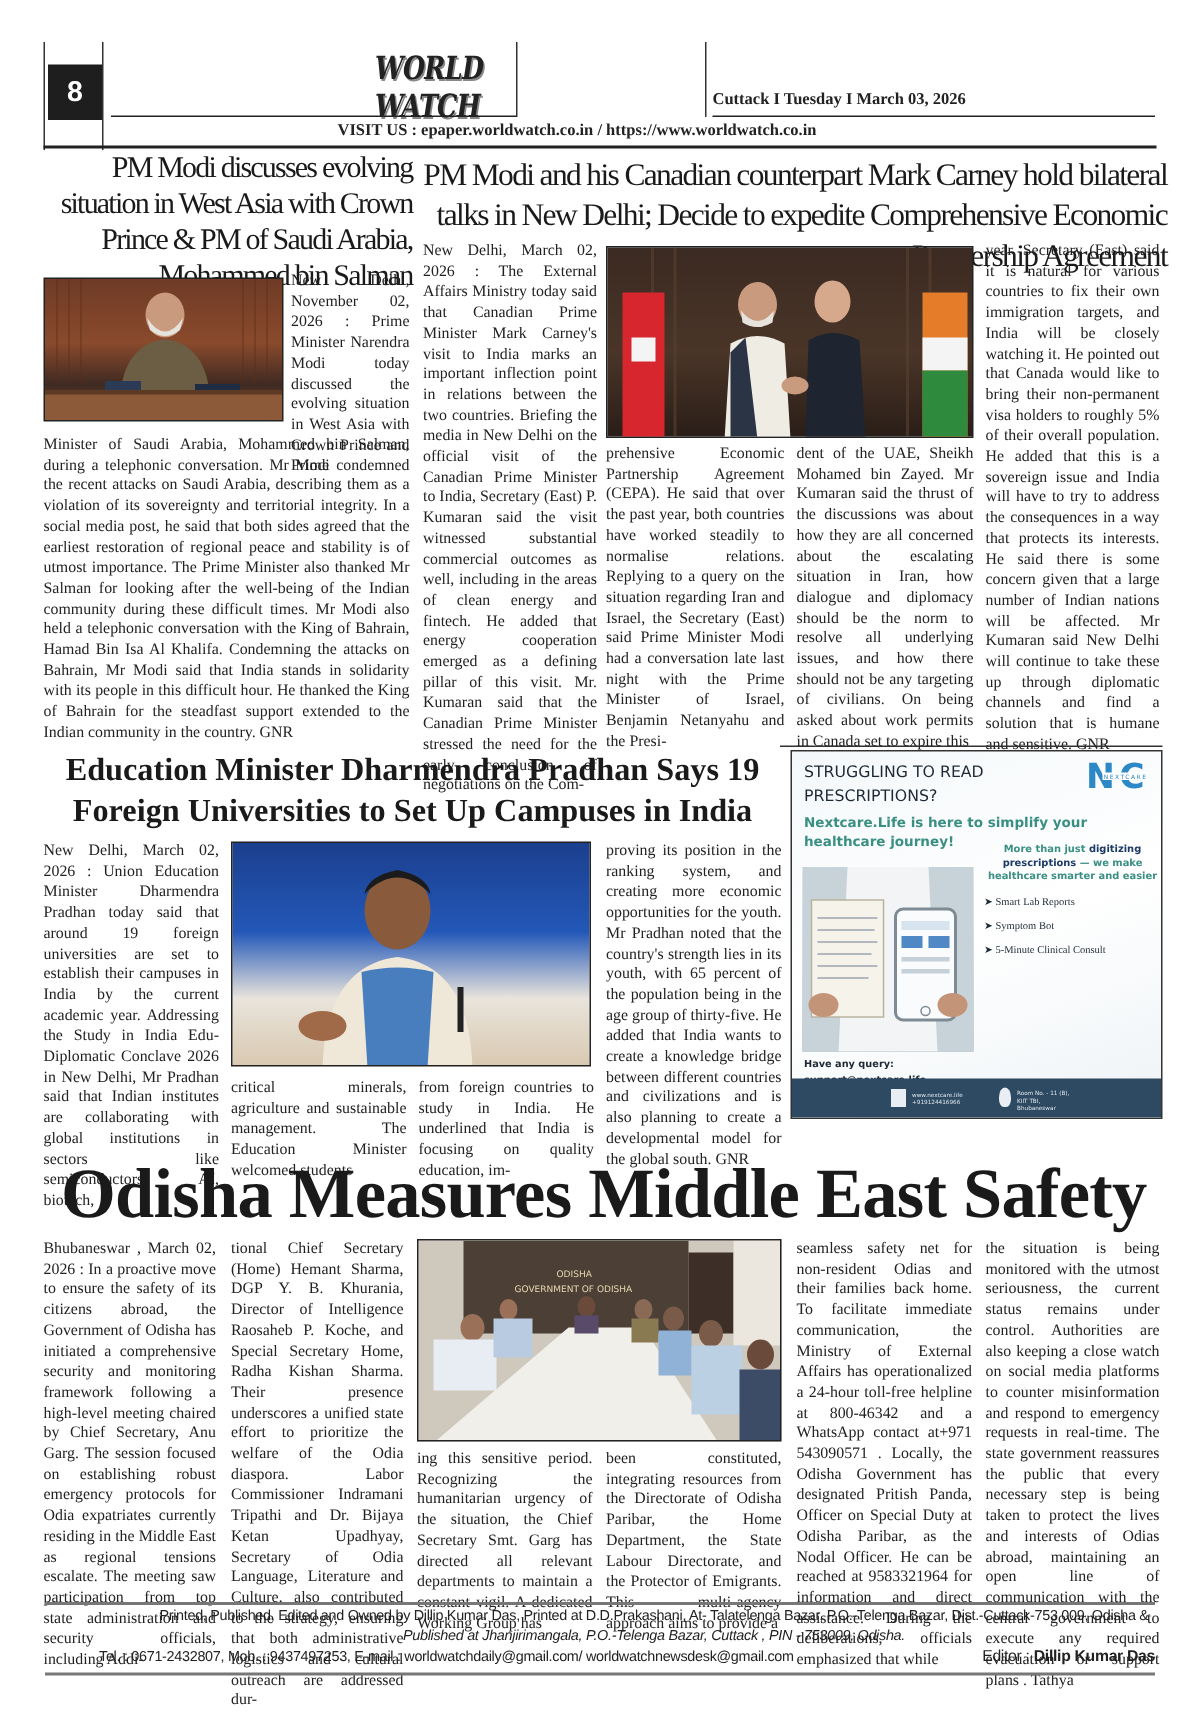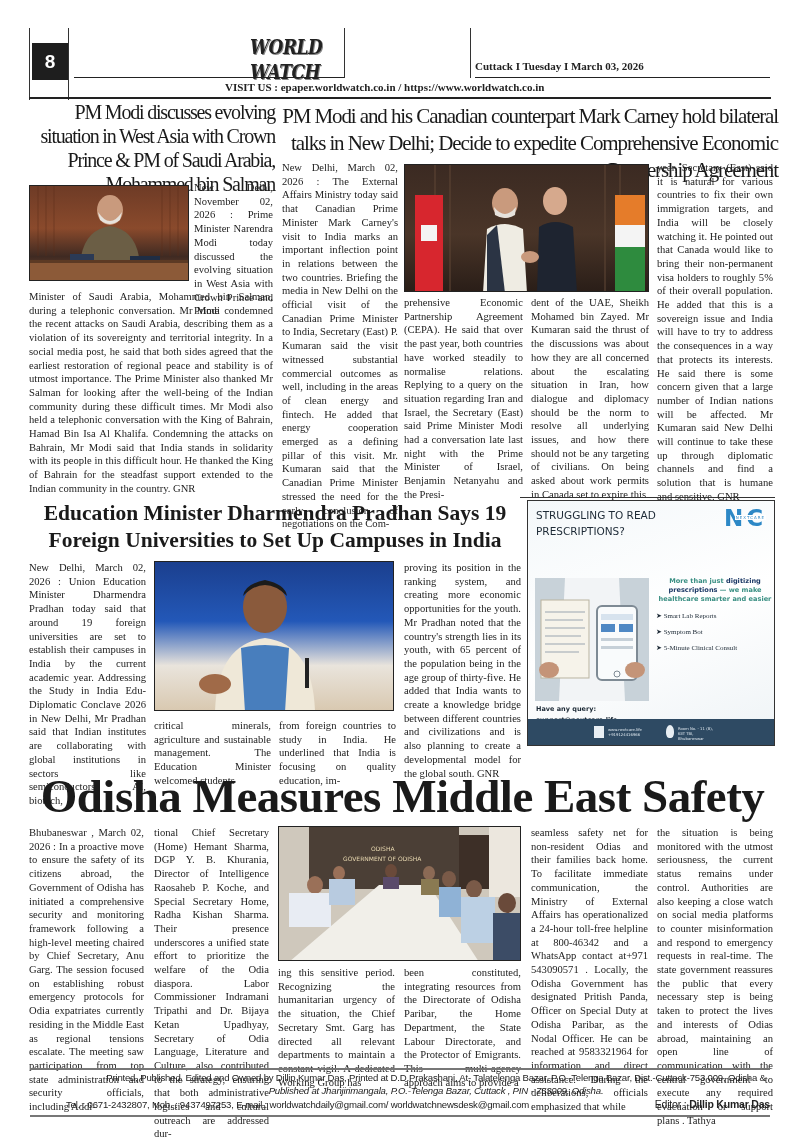--- a/index.html
+++ b/index.html
@@ -31,21 +31,21 @@
   .hl-edu { left: 20px; top: 500px; width: 510px; font-size: 21.5px; line-height: 27px; font-weight: bold; text-align: center; }
   .hl-odisha { left: 30px; top: 768px; width: 745px; font-size: 47px; line-height: 56px; font-weight: bold; text-align: center; letter-spacing: -0.5px; }
 
   
   .ad { left: 527px; top: 500px; width: 248px; height: 246px; border: 1px solid #333; background: linear-gradient(160deg, #f4f8fa 0%, #ffffff 50%, #eef3f6 100%); font-family: "DejaVu Sans", sans-serif; overflow: hidden; }
   .ad-title { left: 8px; top: 6px; font-size: 10.5px; line-height: 16px; color: #1d2a36; }
   .ad-logo { right: 8px; top: 4px; width: 42px; height: 26px; font-size: 23px; font-weight: bold; color: #2d88c6; letter-spacing: 3px; text-align: center; line-height: 26px; }
   .ad-logo-sub { right: 8px; top: 14px; font-size: 4px; color: #2d88c6; letter-spacing: 1px; background: #fff; padding: 0 1px; }
   .ad-sub { left: 8px; top: 42px; font-size: 9px; line-height: 13px; color: #3a8f83; font-weight: bold; width: 230px; }
   .ad-photo { left: 7px; top: 77px; width: 114px; height: 123px; background: linear-gradient(180deg,#cfd8de 0%, #b7c3cb 40%, #8fa4b1 100%); }
-  .ad-list { left: 128px; top: 76px; width: 118px; font-size: 6.6px; color: #1d2a36; }
+  .ad-list { left: 128px; top: 61px; width: 118px; font-size: 6.6px; color: #1d2a36; }
   .ad-list .lead { color: #3a8f83; text-align: center; line-height: 9px; font-weight: bold; margin-bottom: 4px; }
   .ad-list .lead b { color: #1d3a66; }
   .ad-list .item { font-size: 7px; line-height: 16px; font-family: Liberation Serif, serif; }
   .ad-list .safe { font-size: 7.3px; line-height: 12px; margin-top: 2px; }
   .ad-query { left: 8px; top: 203px; font-size: 6.5px; line-height: 11px; font-weight: bold; color: #1d2a36; }
   .ad-footer { left: 0; bottom: 0; width: 100%; height: 26px; background: #2e4a63; color: #dfe8ef; font-size: 3.8px; }
 
   
   .footer-rule { left: 30px; width: 740px; height: 2px; background: #777; }
   .footer-text { font-family: "Liberation Sans", sans-serif; font-size: 9.6px; color: #222; letter-spacing: -0.2px; margin-left: 36px; }
@@ -133,20 +133,21 @@
 <div class="abs body-text" style="left:279px;top:719px;width:117px;">from foreign countries to study in India. He underlined that India is focusing on quality education, im-</div>
 <div class="abs body-text" style="left:404px;top:561px;width:117px;">proving its position in the ranking system, and creating more economic opportunities for the youth. Mr Pradhan noted that the country's strength lies in its youth, with 65 percent of the population being in the age group of thirty-five. He added that India wants to create a knowledge bridge between different countries and civilizations and is also planning to create a developmental model for the global south. GNR</div>
 
 <div class="abs ad">
   <div class="abs ad-title">
     <div>STRUGGLING TO READ</div>
     <div>PRESCRIPTIONS?</div>
   </div>
   <div class="abs ad-logo">NC</div>
   <div class="abs ad-logo-sub">NEXTCARE</div>
+  <div class="abs ad-sub">Nextcare.Life is here to simplify your healthcare journey!</div>
   <div class="abs ad-photo">
     <svg width="114" height="123" viewBox="0 0 114 123">
       <rect x="0" y="0" width="114" height="123" fill="#c8d2d9"></rect>
       <path d="M30 0 L84 0 L90 123 L24 123 Z" fill="#f2f4f6"></path>
       <rect x="6" y="22" width="48" height="78" fill="#f6f3ea" stroke="#b9b3a0"></rect>
       <g stroke="#9aa5b0" stroke-width="1">
           <line x1="10" y1="34" x2="50" y2="34"></line>
           <line x1="10" y1="42" x2="48" y2="42"></line>
           <line x1="10" y1="50" x2="50" y2="50"></line>
           <line x1="10" y1="58" x2="46" y2="58"></line>

